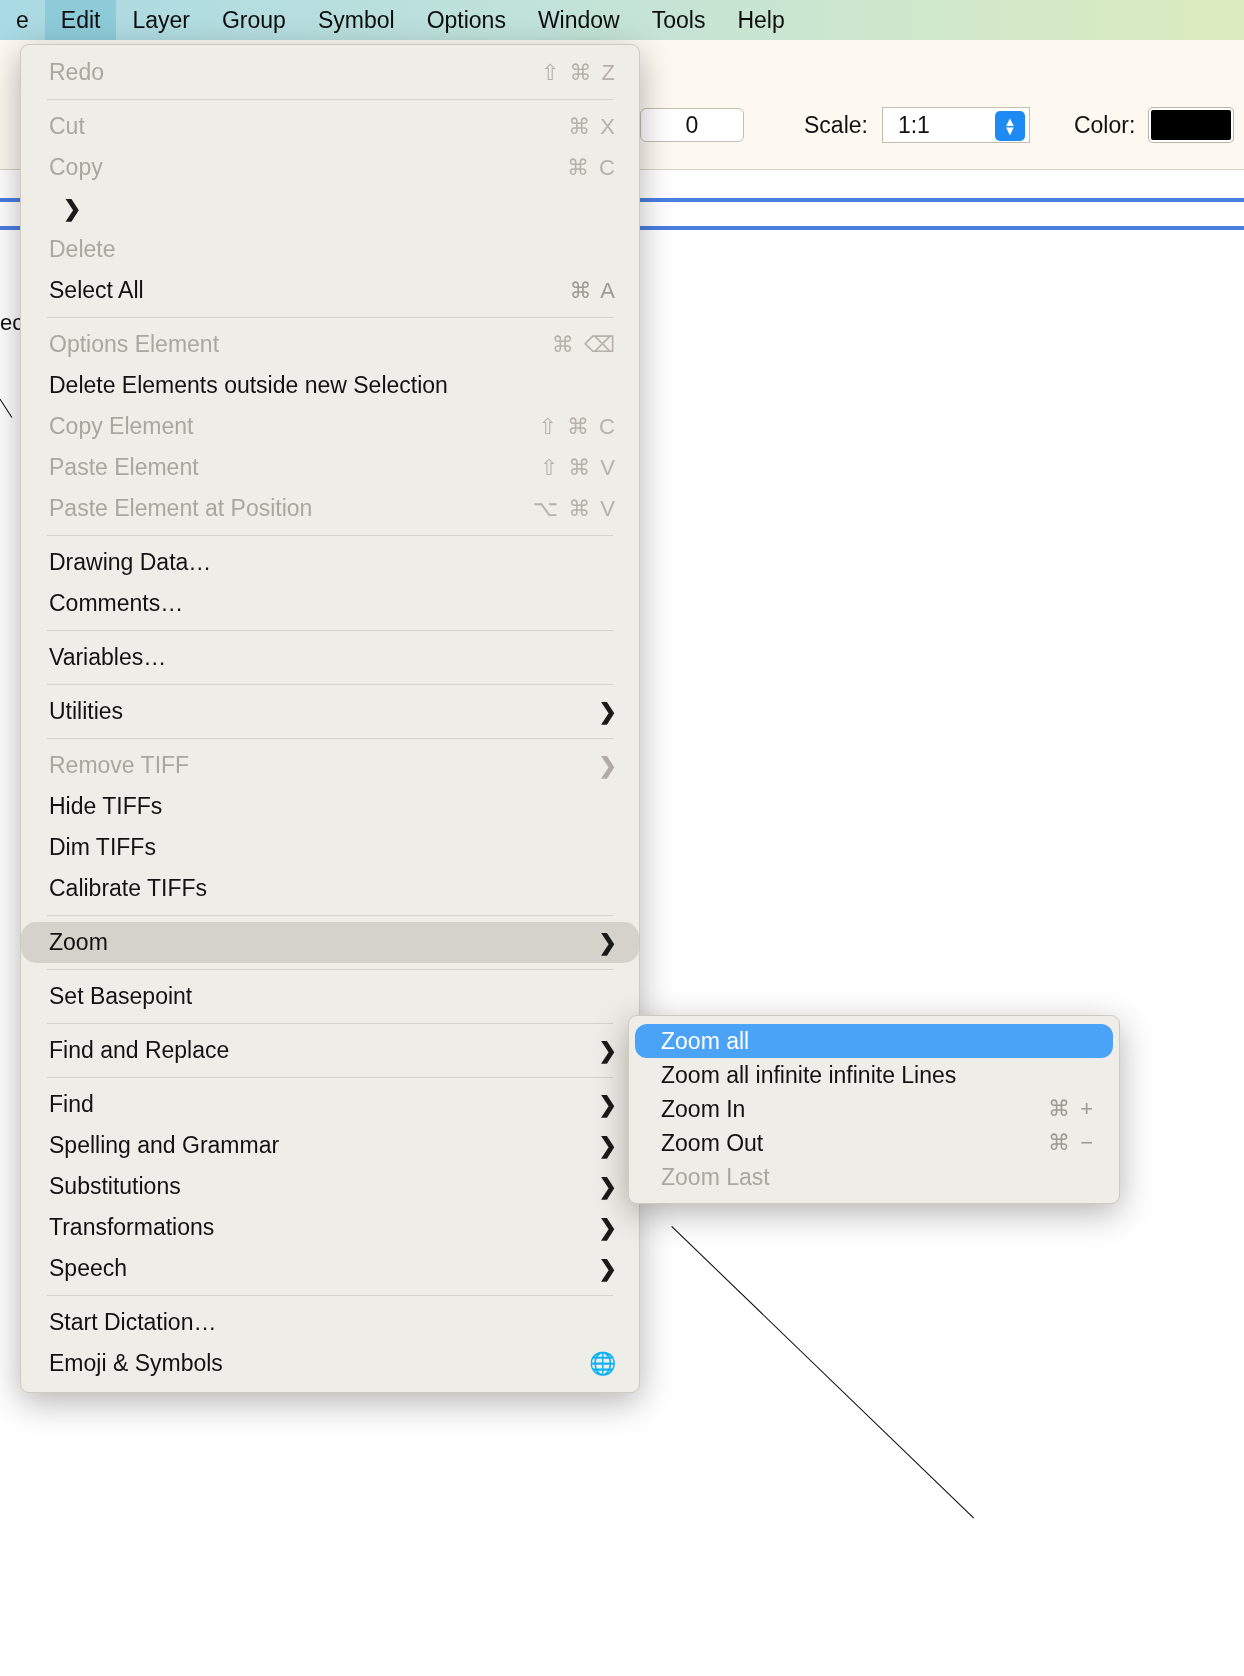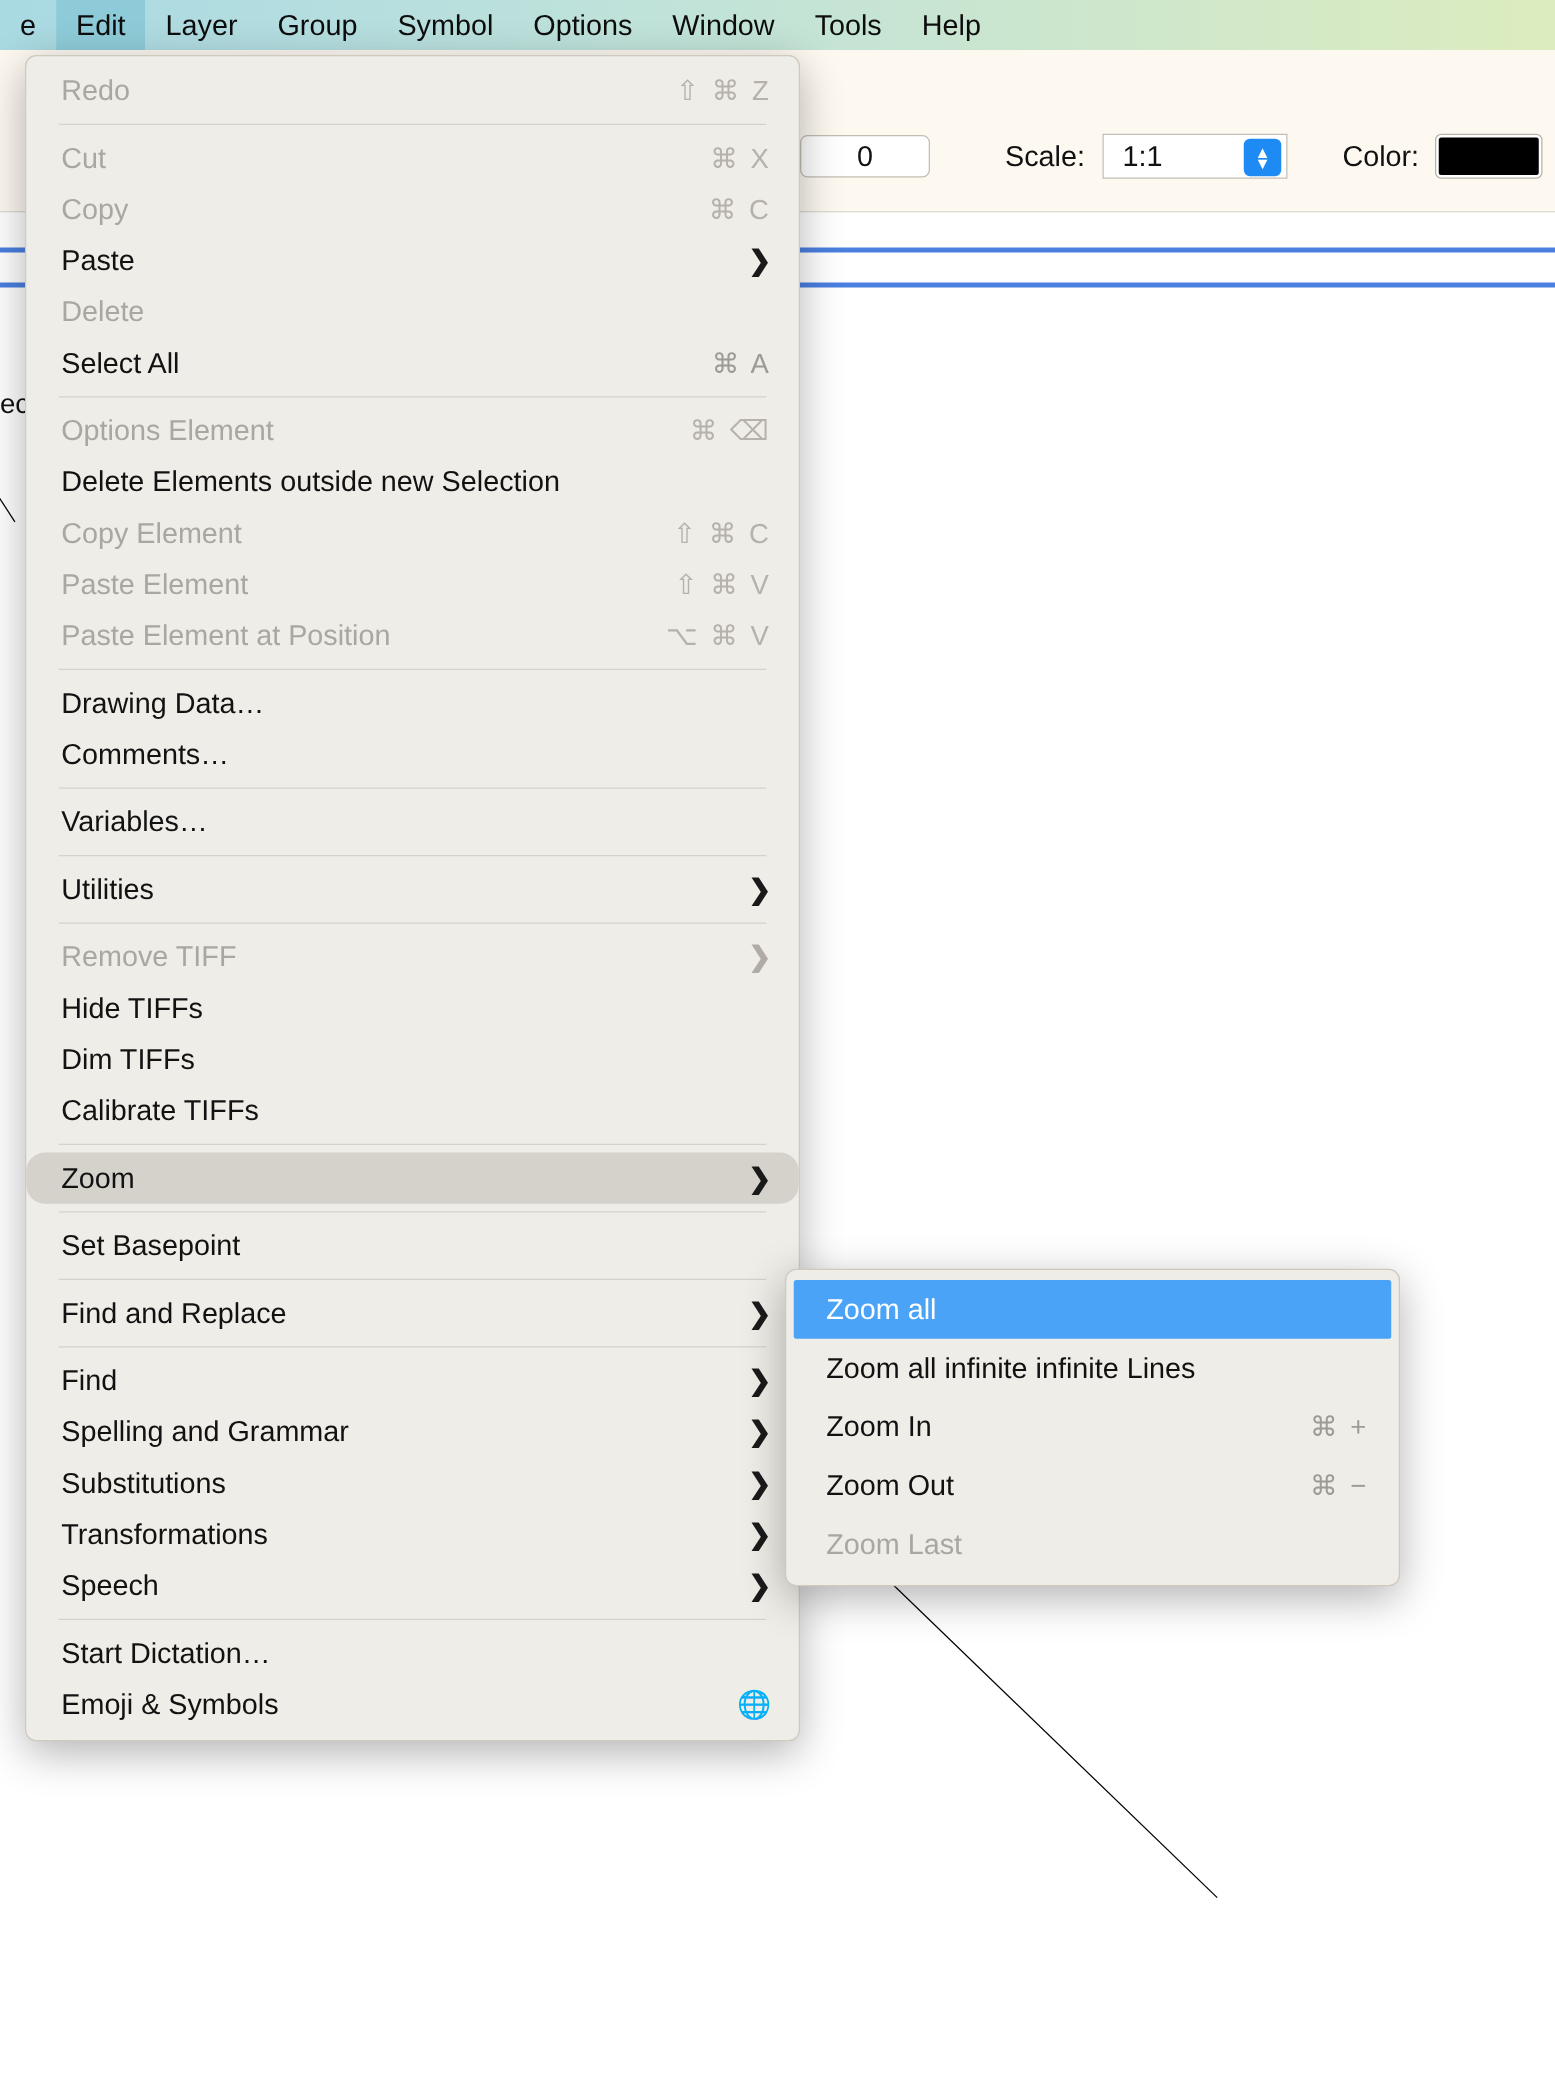--- a/index.html
+++ b/index.html
@@ -111,23 +111,23 @@
   
   #zoom-sub {
     position:absolute; left:628px; top:1015px; width:492px;
     background:#efedE7; border-radius:9px;
     border:1px solid #cfcabe;
     box-shadow:0 9px 34px rgba(0,0,0,.30);
     padding:8px 0 9px 0;
     z-index:60;
   }
   .smi {
-    height:47px; display:flex; align-items:center;
+    height:34px; display:flex; align-items:center;
     padding:0 18px 0 26px; font-size:23px; color:#121212;
-    margin:0 6px; border-radius:2px; white-space:nowrap;justify-content:flex-end;
+    margin:0 6px; border-radius:12px; white-space:nowrap;justify-content:flex-end;
   }
   .smi.sel { background:#4aa3f7; color:#ffffff; }
   .smi.disabled { color:#aaa6a0; }
   .smi .label { flex:1; }
   .smi .short { font-size:22px; color:#9e9a94; letter-spacing:2px; }
 </style>
 </head>
 <body>
 
 <div id="menubar">
@@ -174,21 +174,20 @@
     <div class="sep"></div>
     <div class="mi disabled">
       <span class="label">Cut</span>
       <span class="short">⌘ X</span>
     </div>
     <div class="mi disabled">
       <span class="label">Copy</span>
       <span class="short">⌘ C</span>
     </div>
     <div class="mi">
-      <span class="label">Paste</span>
       <span class="arrow">❯</span>
     </div>
     <div class="mi disabled">
       <span class="label">Delete</span>
     </div>
     <div class="mi">
       <span class="label">Select All</span>
       <span class="short">⌘ A</span>
     </div>
     <div class="sep"></div>

